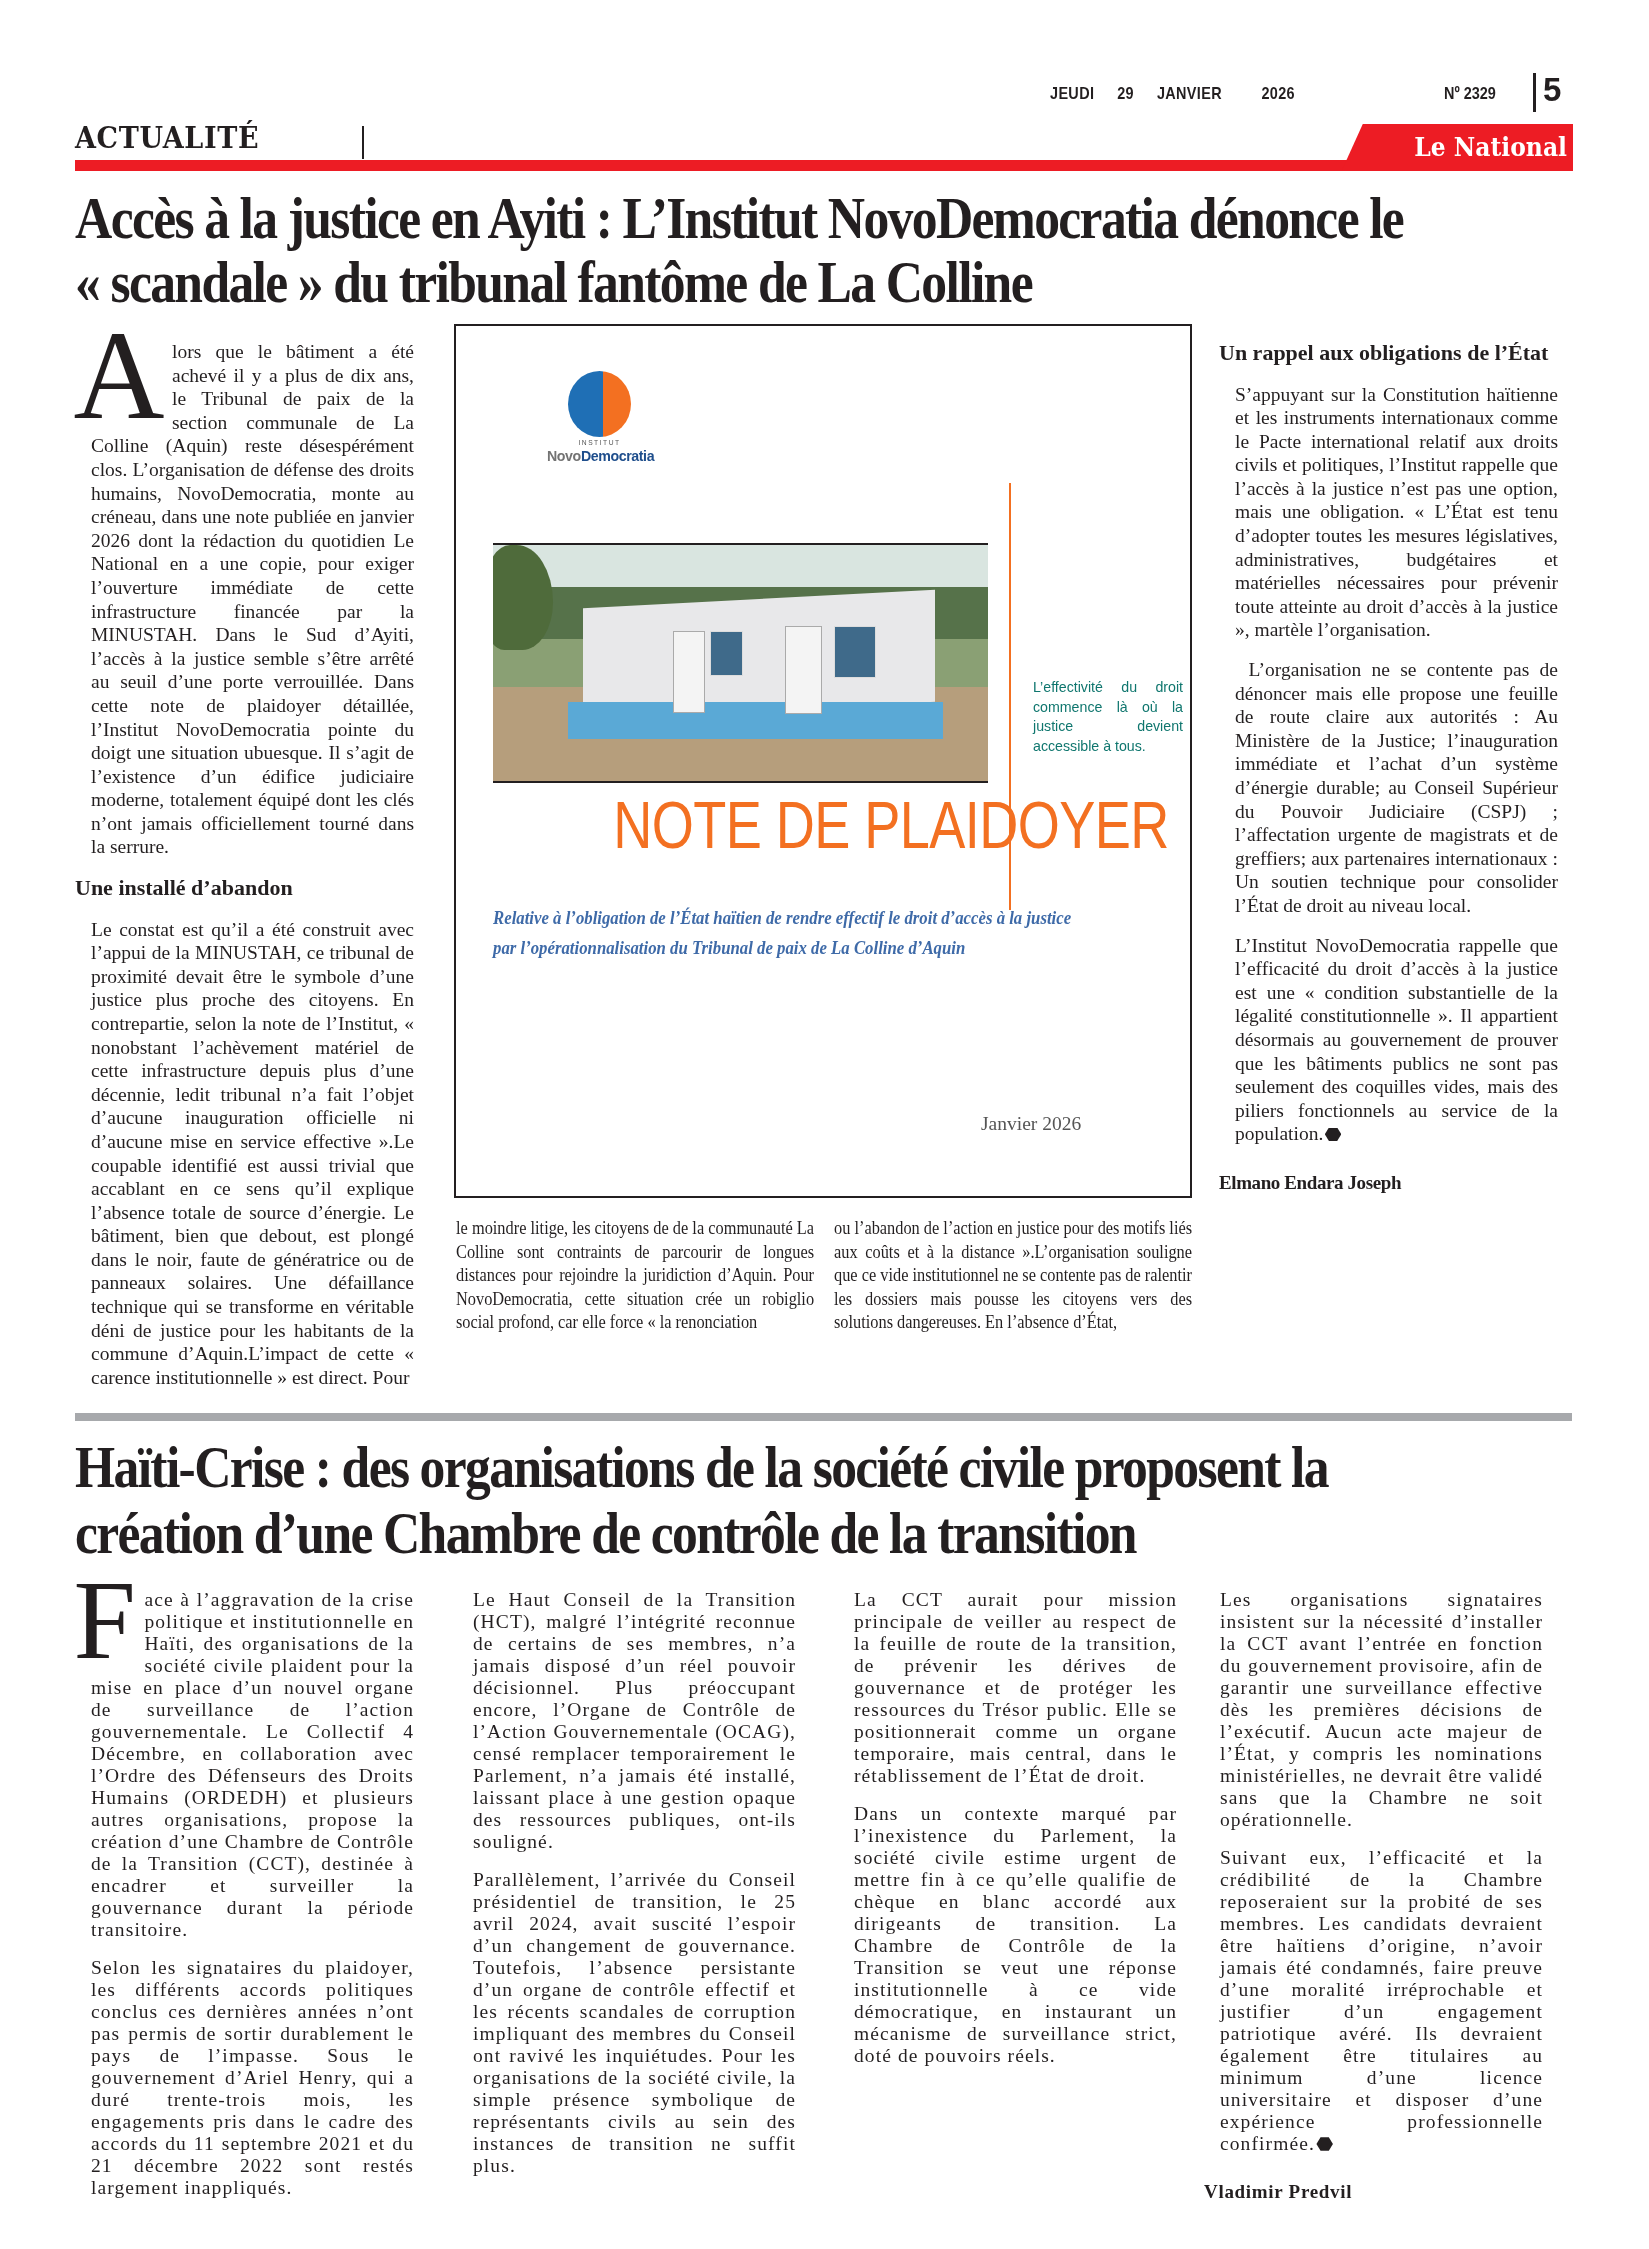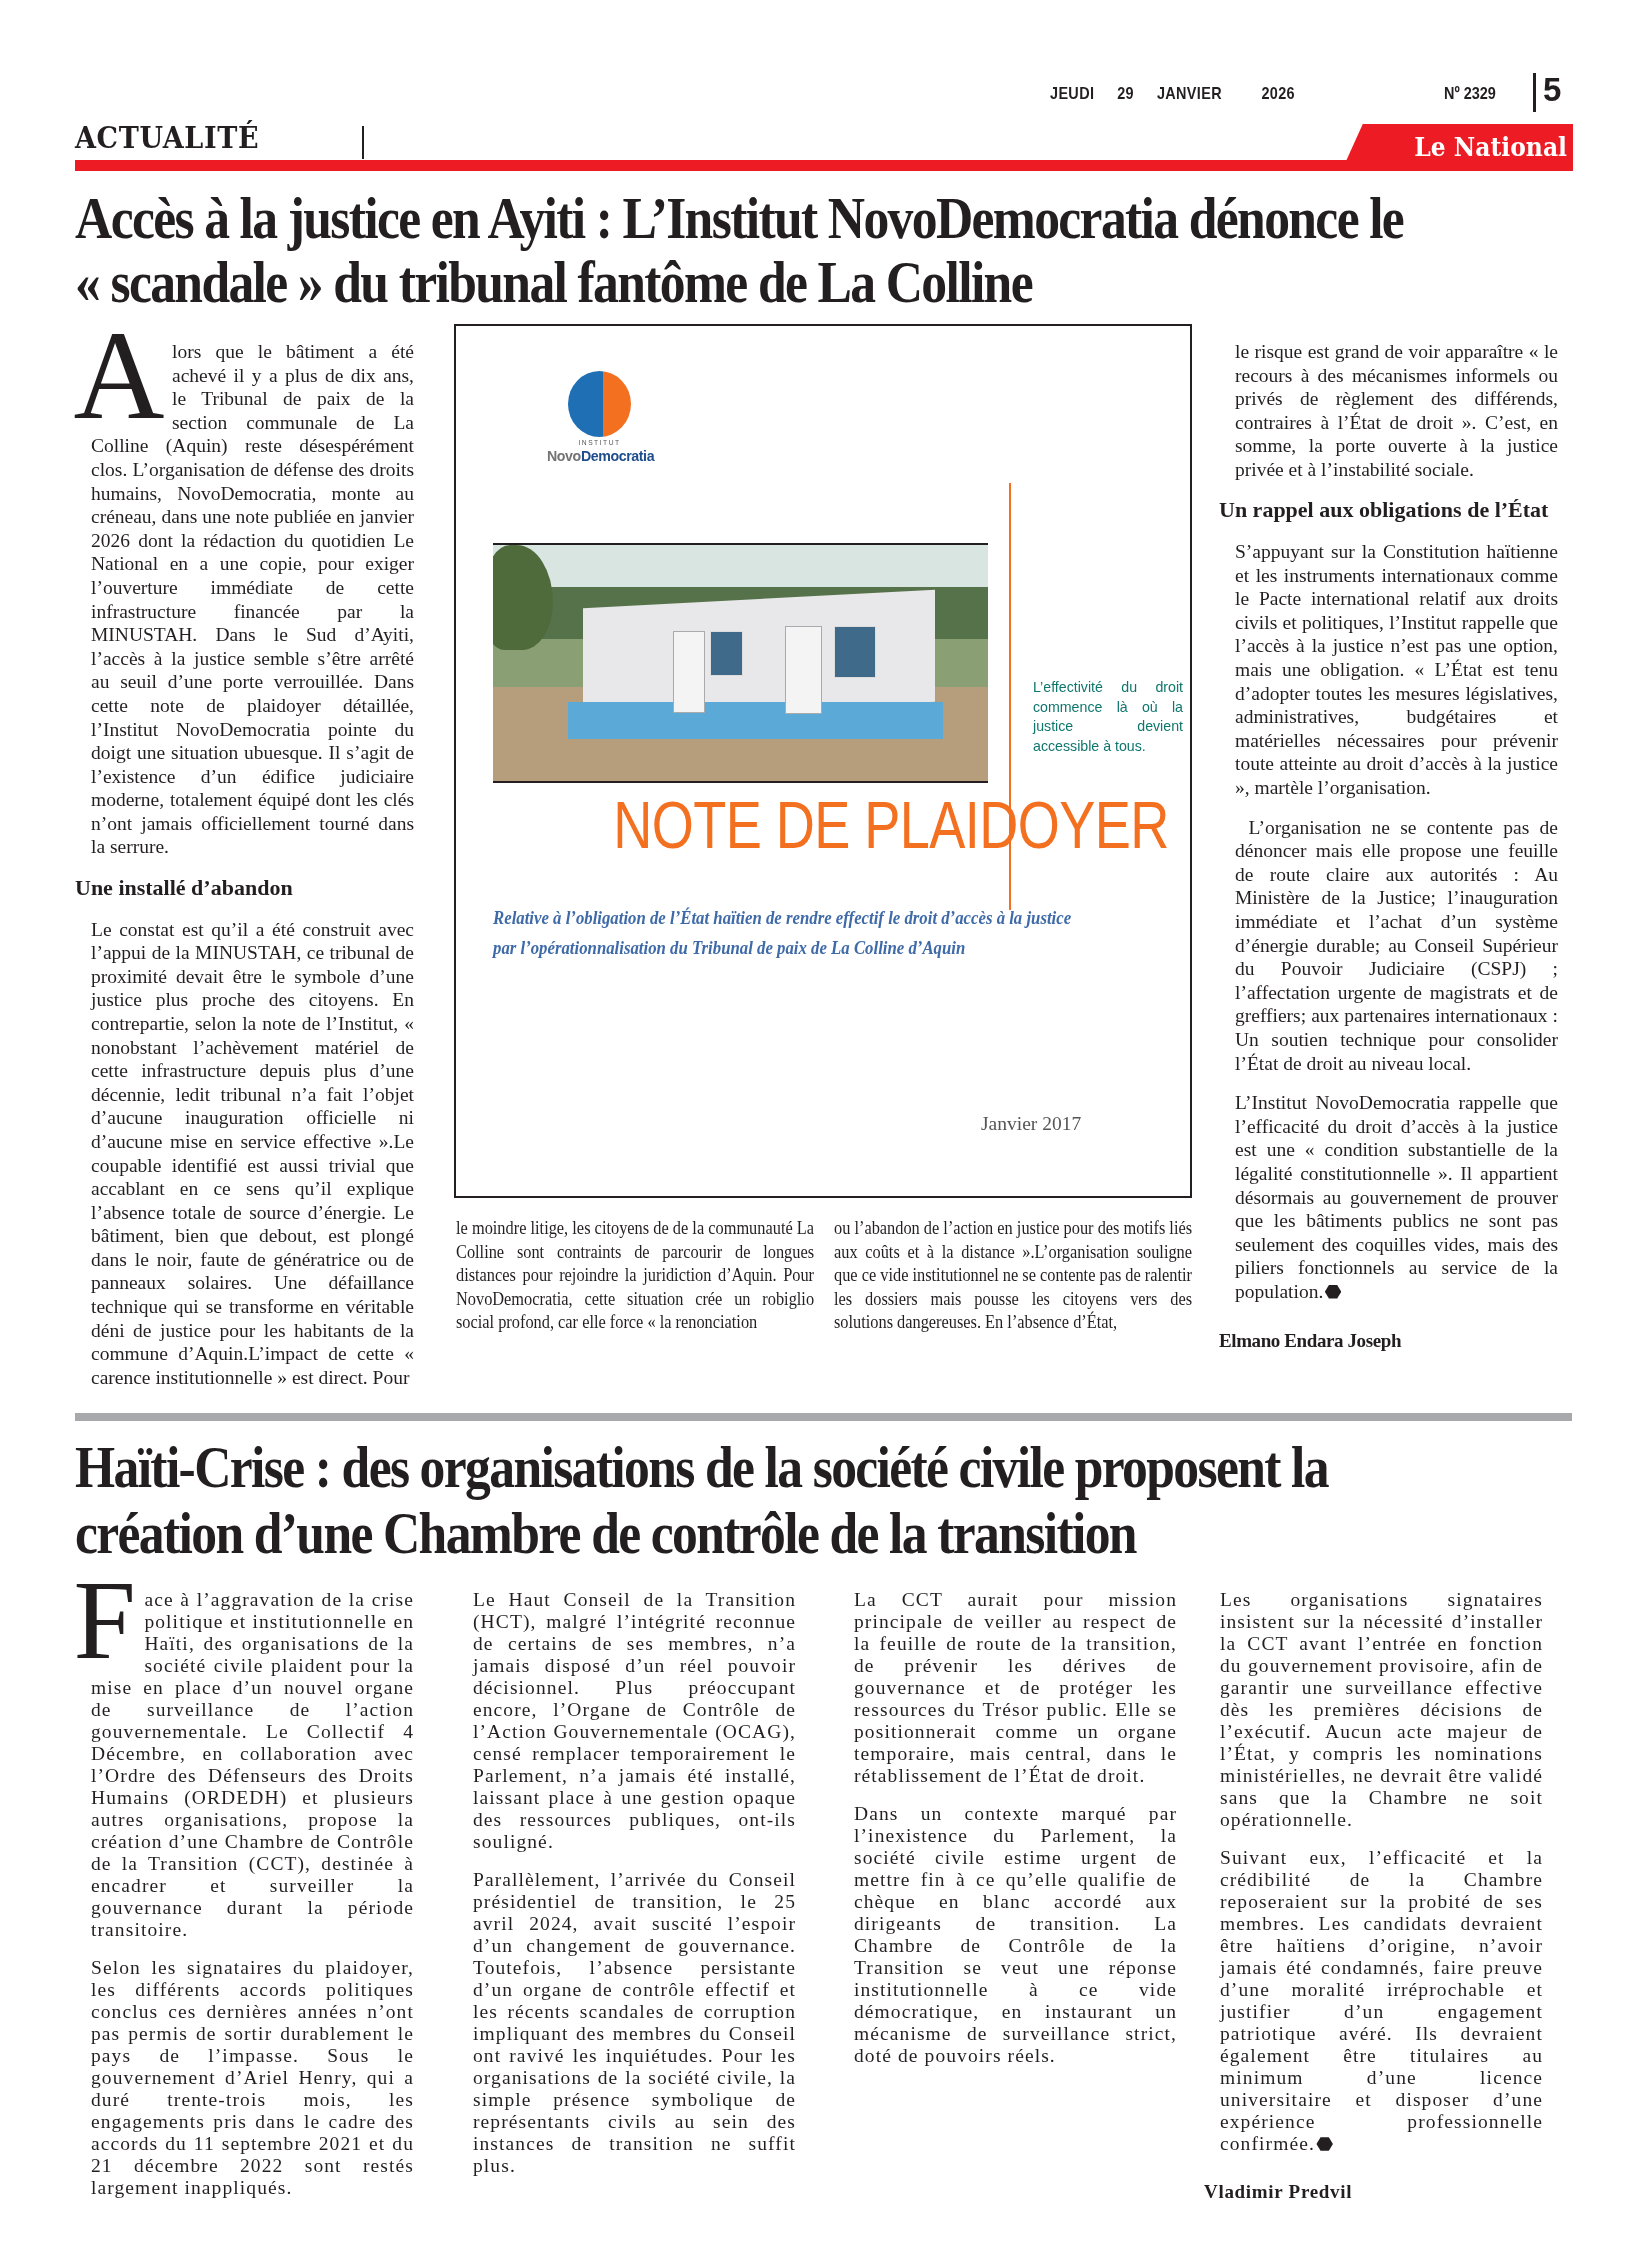--- a/index.html
+++ b/index.html
@@ -95,36 +95,35 @@
     <div class="bldg-base" style="left:75px;top:157px;width:375px;height:37px;"></div>
     <div class="door" style="left:180px;top:86px;width:31.5px;height:82px;"></div>
     <div class="win" style="left:217px;top:86px;width:33px;height:45px;"></div>
     <div class="door" style="left:292px;top:81px;width:37px;height:88px;"></div>
     <div class="win" style="left:341px;top:81px;width:42px;height:52px;"></div>
   </div>
   <div class="tagline" style="left:577px;top:352px;width:150px;font-size:14.2px;line-height:19.5px;">L’effectivité du droit commence là où la justice devient accessible à tous.</div>
   <div class="note-title" style="left:75px;top:461px;width:457px;font-size:66px;">NOTE DE PLAIDOYER</div>
   <div class="note-sub" style="left:37px;top:581px;font-size:19.5px;">Relative à l’obligation de l’État haïtien de rendre effectif le droit d’accès à la justice</div>
   <div class="note-sub" style="left:37px;top:611px;font-size:19.5px;">par l’opérationnalisation du Tribunal de paix de La Colline d’Aquin</div>
-  <div class="note-date" style="left:525px;top:787px;font-size:19.5px;">Janvier 2017</div>
+  <div class="note-date" style="left:525px;top:787px;font-size:19.5px;">Janvier 2026</div>
 </div>
 
 <div class="abs cond" style="top:1216px;left:456px;width:358px;">
   <div class="inner">
       <p>le moindre litige, les citoyens de de la communauté La Colline sont contraints de parcourir de longues distances pour rejoindre la juridiction d’Aquin. Pour NovoDemocratia, cette situation crée un robiglio social profond, car elle force « la renonciation</p>
     </div>
 </div>
 <div class="abs cond" style="top:1216px;left:834px;width:358px;">
   <div class="inner">
       <p>ou l’abandon de l’action en justice pour des motifs liés aux coûts et à la distance ».L’organisation souligne que ce vide institutionnel ne se contente pas de ralentir les dossiers mais pousse les citoyens vers des solutions dangereuses. En l’absence d’État,</p>
     </div>
 </div>
 
 <div class="abs col" style="top:324px;left:1219px;width:355px;">
-  <p>le risque est grand de voir apparaître « le recours à des mécanismes informels ou privés de règlement des différends, contraires à l’État de droit ». C’est, en somme, la porte ouverte à la justice privée et à l’instabilité sociale.</p>
   <div class="subhead">Un rappel aux obligations de l’État</div>
   <p>S’appuyant sur la Constitution haïtienne et les instruments internationaux comme le Pacte international relatif aux droits civils et politiques, l’Institut rappelle que l’accès à la justice n’est pas une option, mais une obligation. « L’État est tenu d’adopter toutes les mesures législatives, administratives, budgétaires et matérielles nécessaires pour prévenir toute atteinte au droit d’accès à la justice », martèle l’organisation.</p>
   <p class="indent">L’organisation ne se contente pas de dénoncer mais elle propose une feuille de route claire aux autorités : Au Ministère de la Justice; l’inauguration immédiate et l’achat d’un système d’énergie durable; au Conseil Supérieur du Pouvoir Judiciaire (CSPJ) ; l’affectation urgente de magistrats et de greffiers; aux partenaires internationaux : Un soutien technique pour consolider l’État de droit au niveau local.</p>
   <p><span>L’Institut NovoDemocratia rappelle que l’efficacité du droit d’accès à la justice est une « condition substantielle de la légalité constitutionnelle ». Il appartient désormais au gouvernement de prouver que les bâtiments publics ne sont pas seulement des coquilles vides, mais des piliers fonctionnels au service de la population.</span><span class="endmark"></span></p>
   <div class="byline">Elmano Endara Joseph</div>
 </div>
 
 <div class="abs grayrule"></div>
 
 <div class="abs headline h2">

